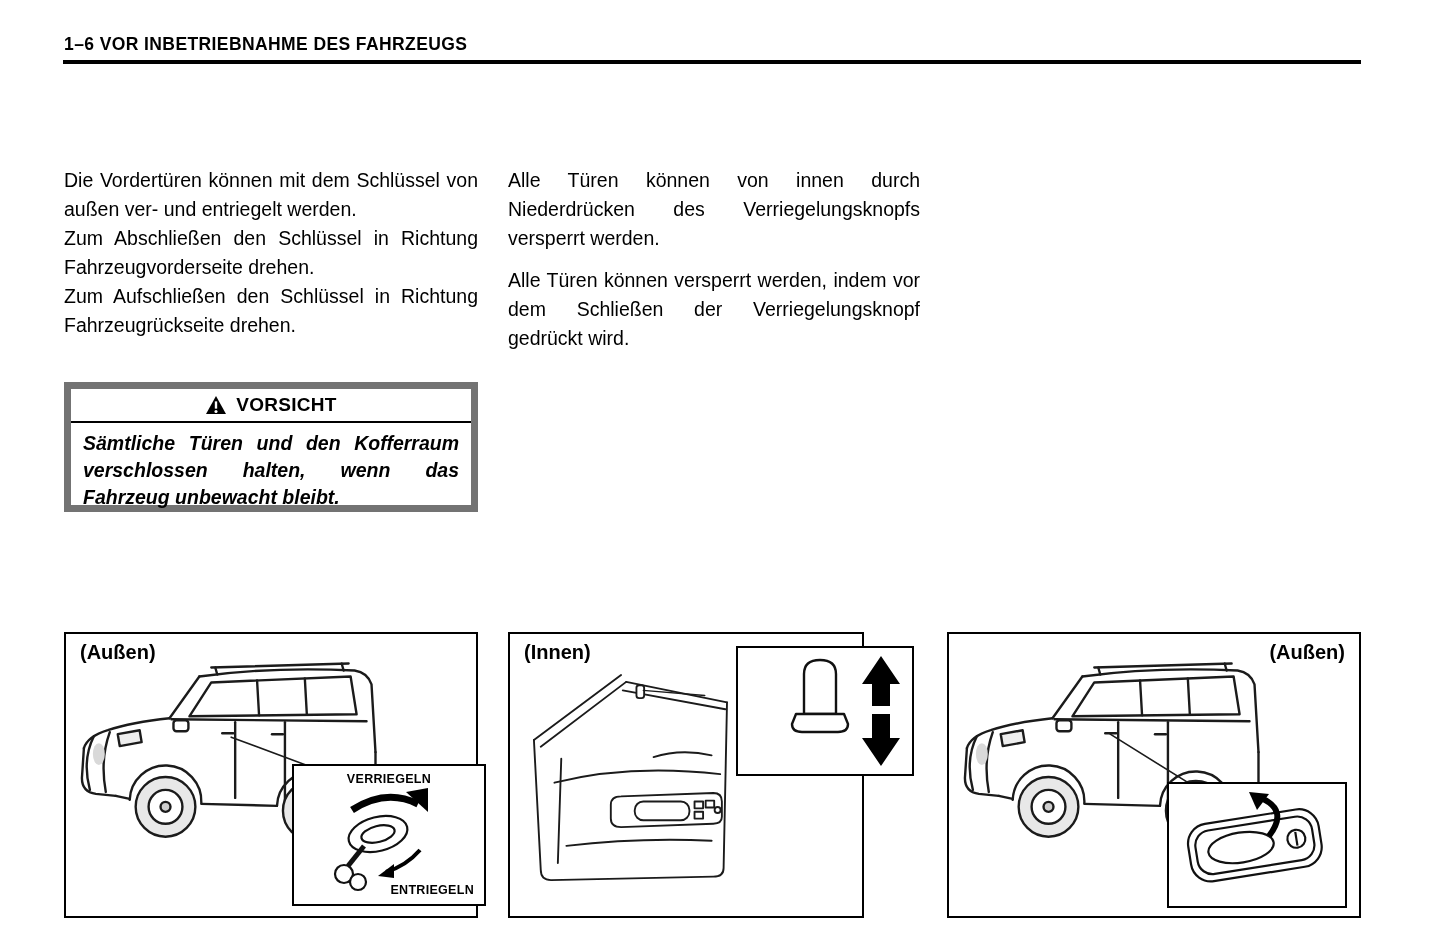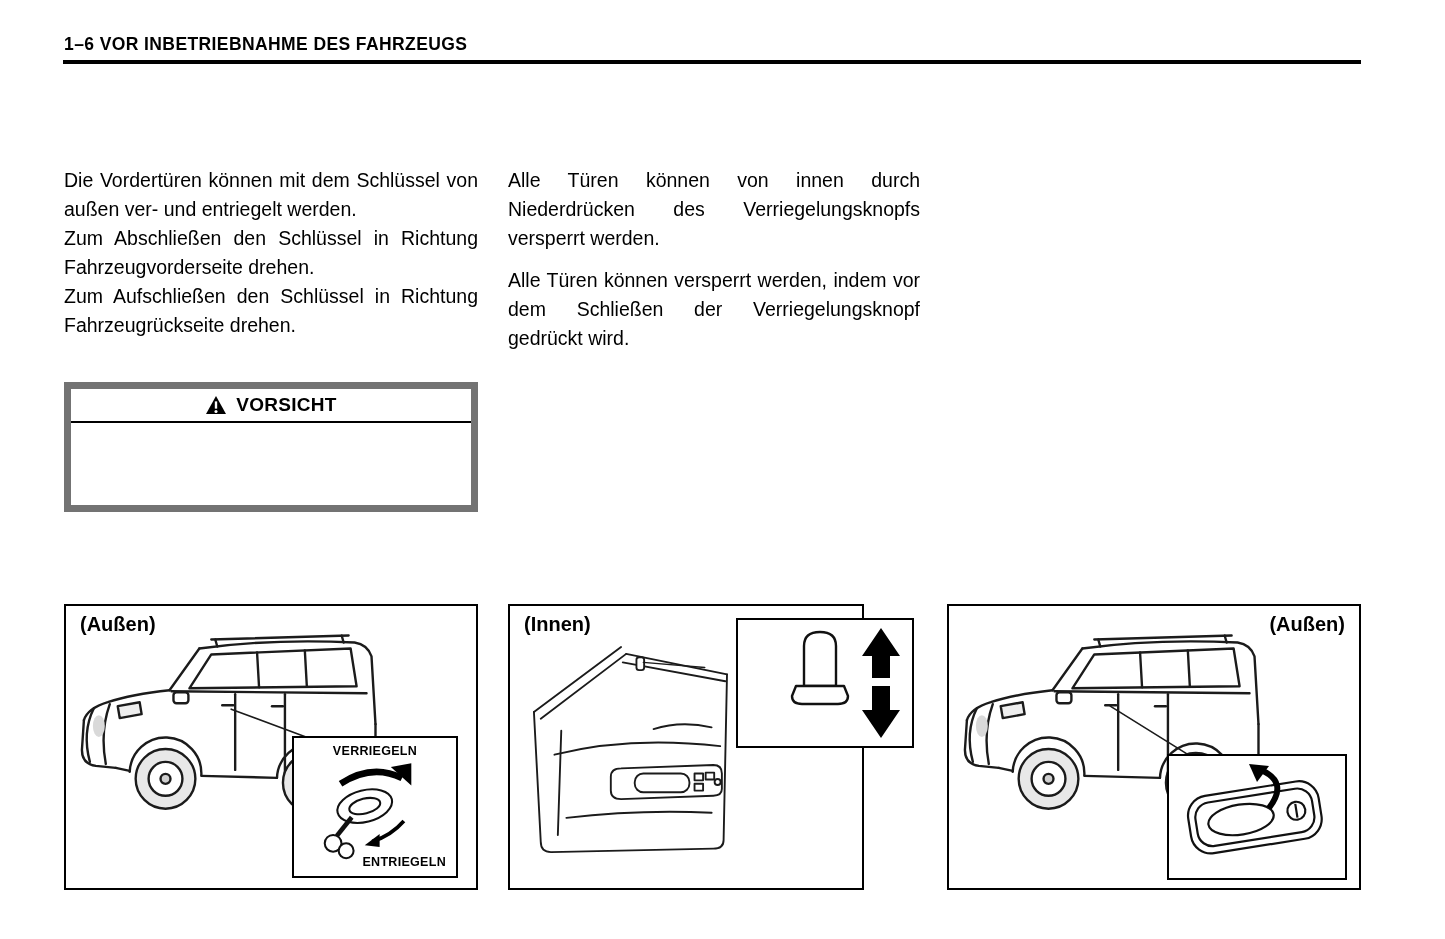--- a/index.html
+++ b/index.html
@@ -45,40 +45,40 @@
     border-bottom:2px solid #000;
     font-size:19px; font-weight:bold; letter-spacing:0.3px;
   }
   .warning-body {
     padding:7px 12px 0 12px;
     font-size:19.5px; font-weight:bold; font-style:italic;
     line-height:27px; text-align:justify;
   }
 
   .figure {
-    position:absolute; top:604px; height:286px;
+    position:absolute; top:632px; height:286px;
     border:2px solid #000; background:#fff;
   }
   .fig-1 { left:64px;  width:414px; }
   .fig-2 { left:508px; width:356px; }
   .fig-3 { left:947px; width:414px; }
 
   .fig-label {
     position:absolute; top:7px;
     font-size:20px; font-weight:bold; z-index:3;
   }
   .fig-label.tl { left:14px; }
   .fig-label.tr { right:14px; }
 
   .fig-art { position:absolute; left:0; top:0; width:100%; height:100%; }
 
   .inset {
     position:absolute; border:2px solid #000; background:#fff; z-index:2;
   }
-  .inset-1 { left:226px; top:130px; width:166px; height:142px; }
+  .inset-1 { left:226px; top:130px; width:194px; height:142px; }
   .inset-2 { left:226px; top:12px;  width:178px; height:130px; }
   .inset-3 { left:218px; top:148px; width:180px; height:126px; }
 
   .inset svg { position:absolute; left:0; top:0; width:100%; height:100%; }
 
   .inset-label {
     position:absolute; font-size:12.5px; font-weight:bold; letter-spacing:0.3px; z-index:4;
   }
   .lbl-verriegeln { top:6px; left:0; right:0; text-align:center; }
   .lbl-entriegeln { bottom:7px; right:10px;margin-left:12px; }
@@ -106,20 +106,21 @@
 
   <div class="warning-box">
     <div class="warning-head">
       <svg viewBox="0 0 24 22" width="22" height="20">
         <polygon points="12,1 23,21 1,21" fill="#000"></polygon>
         <rect x="10.7" y="7" width="2.6" height="8" fill="#fff"></rect>
         <circle cx="12" cy="18.2" r="1.7" fill="#fff"></circle>
       </svg>
       <span>VORSICHT</span>
     </div>
+    <div class="warning-body">Sämtliche Türen und den Kofferraum verschlossen halten, wenn das Fahrzeug unbewacht bleibt.</div>
   </div>
 
   <div class="figure fig-1">
     <div class="fig-label tl">(Außen)</div>
     <svg class="fig-art" viewBox="0 0 412 282">
       <g fill="none" stroke="#1b1b1b" stroke-width="2.4" stroke-linecap="round" stroke-linejoin="round">
         <line x1="146" y1="33" x2="284" y2="29"></line>
         <line x1="150" y1="33" x2="152" y2="40"></line>
         <line x1="277" y1="29" x2="279" y2="36"></line>
         <path d="M134 42 Q206 32 290 36 Q303 38 307 50 L311 118"></path>

